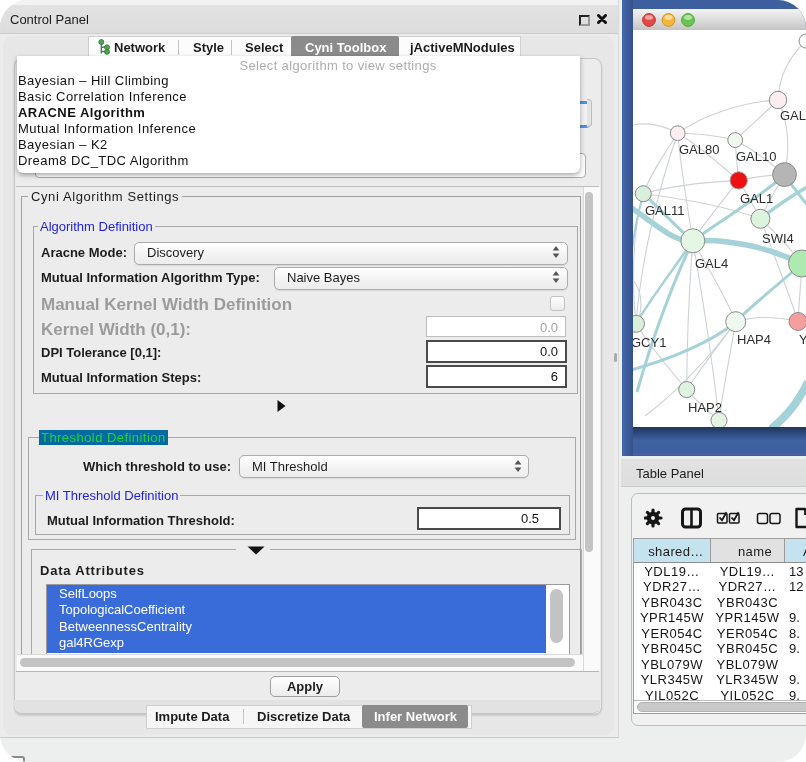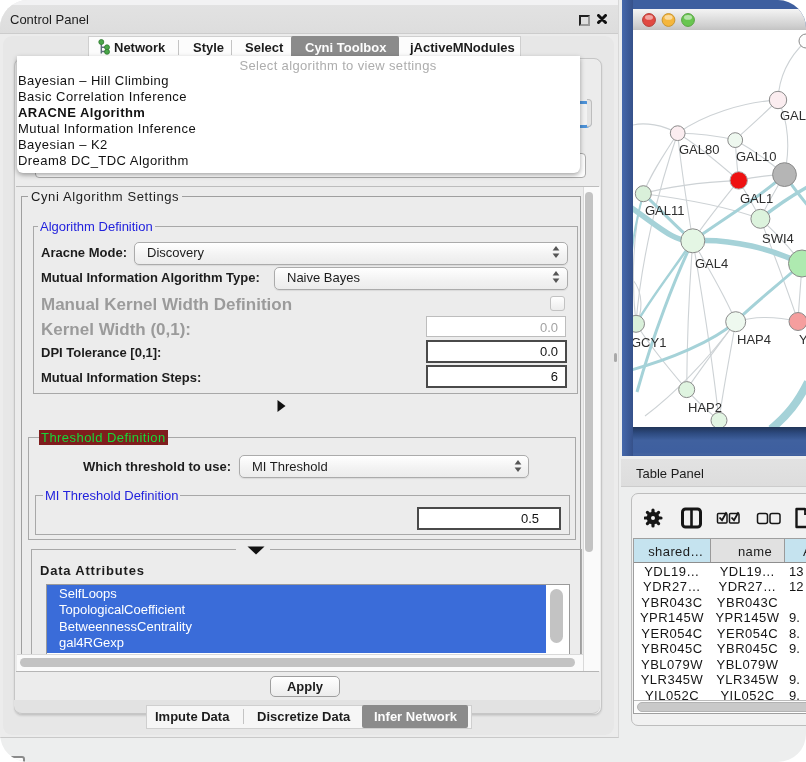--- a/index.html
+++ b/index.html
@@ -90,32 +90,33 @@
   <div class="abs" style="left:426px;top:340px;width:141px;height:23px;background:#fff;border:2px solid #4a4a4a;font-size:13px;color:#111;text-align:right;line-height:19px;padding-right:7px;box-sizing:border-box;">0.0</div>
 
   <div class="abs lbl b" style="left:41px;top:370px;">Mutual Information Steps:</div>
   <div class="abs" style="left:426px;top:365px;width:141px;height:23px;background:#fff;border:2px solid #4a4a4a;font-size:13px;color:#111;text-align:right;line-height:19px;padding-right:7px;box-sizing:border-box;">6</div>
 
   <svg class="abs" style="left:276px;top:399px;" width="11" height="14" viewBox="0 0 11 14">
       <path d="M1.5 1 L9.5 7 L1.5 13 Z" fill="#111"></path>
     </svg>
 
   <div class="abs" style="left:28px;top:437px;width:546px;height:101px;border:1px solid #a8a8a8;"></div>
-  <div class="abs lbl" style="left:39px;top:430px;background:#7f1d1d;padding:0 2px;color:#17d838;letter-spacing:0.45px;">Threshold Definition</div>
+  <div class="abs lbl" style="left:39px;top:430px;background:#0369a1;padding:0 2px;color:#17d838;letter-spacing:0.45px;">Threshold Definition</div>
 
   <div class="abs lbl b" style="left:83px;top:459px;">Which threshold to use:</div>
   <div class="abs combo" style="left:239px;top:455px;width:288px;height:21px;"></div>
   <div class="abs lbl" style="left:252px;top:459px;">MI Threshold</div>
   <svg class="abs" style="left:514px;top:460px;" width="8" height="12" viewBox="0 0 8 12">
       <path d="M4 0 L7.4 4.4 L0.6 4.4 Z" fill="#555"></path>
       <path d="M4 12 L7.4 7.6 L0.6 7.6 Z" fill="#555"></path>
     </svg>
 
   <div class="abs" style="left:35px;top:495px;width:533px;height:38px;border:1px solid #a8a8a8;"></div>
   <div class="abs lbl" style="left:43px;top:488px;background:#ececec;padding:0 2px;color:#2222dd;">MI Threshold Definition</div>
+  <div class="abs lbl b" style="left:47px;top:513px;">Mutual Information Threshold:</div>
   <div class="abs" style="left:417px;top:507px;width:144px;height:23px;background:#fff;border:2px solid #4a4a4a;font-size:13px;color:#111;text-align:right;line-height:19px;padding-right:20px;box-sizing:border-box;">0.5</div>
 
   <div class="abs" style="left:31px;top:549px;width:549px;height:104px;border:1px solid #a8a8a8;border-bottom:none;"></div>
   <div class="abs" style="left:236px;top:543px;width:34px;height:12px;background:#ececec;"></div>
   <svg class="abs" style="left:247px;top:545.5px;" width="18" height="9" viewBox="0 0 18 9">
       <path d="M0.5 0.5 L17.5 0.5 L9 8.5 Z" fill="#111"></path>
     </svg>
   <div class="abs lbl b" style="left:40px;top:563px;letter-spacing:0.8px;">Data Attributes</div>
 
   <div class="abs" style="left:46px;top:584px;width:522px;height:69px;background:#fff;border:1px solid #9a9a9a;border-bottom:none;"></div>

